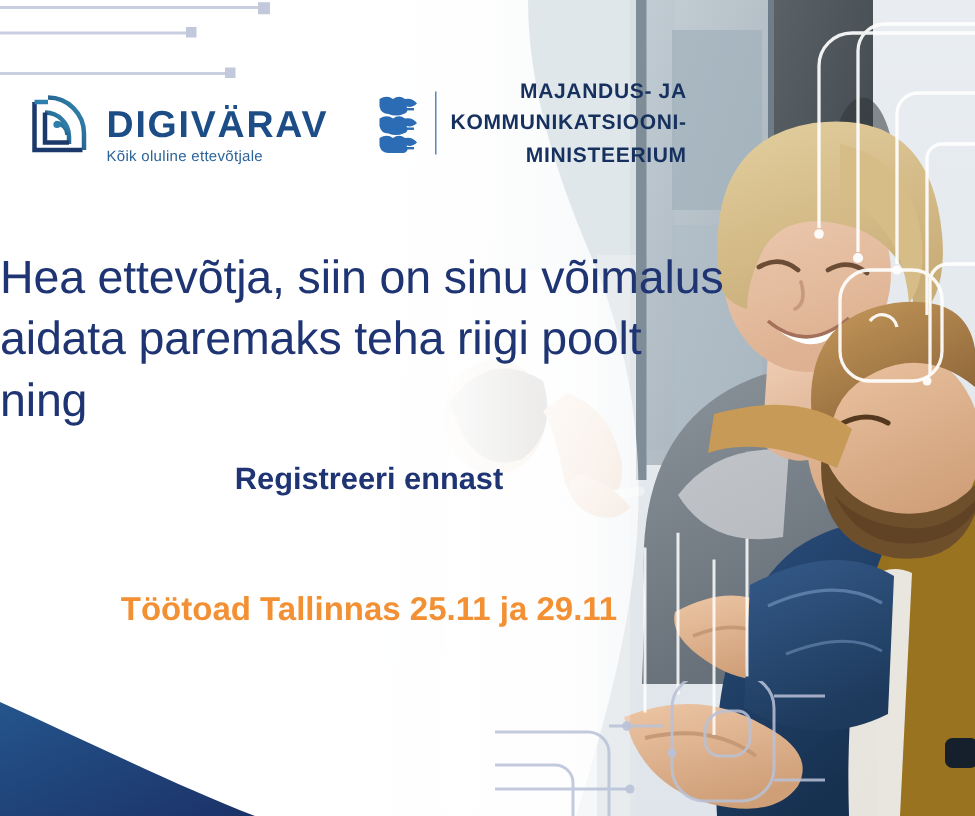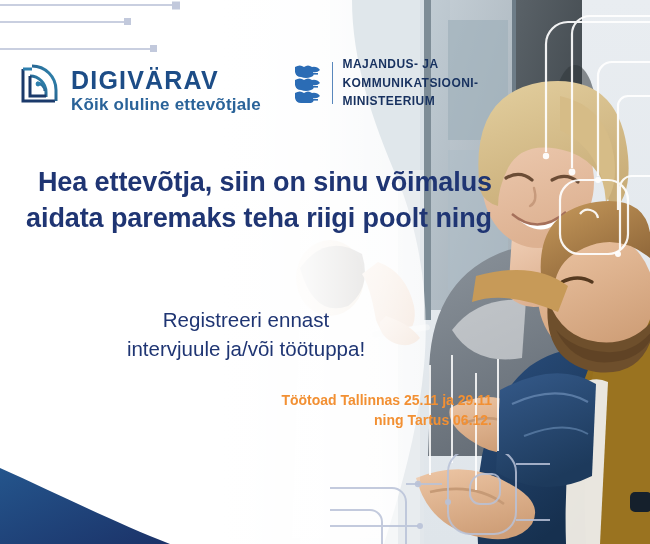--- a/index.html
+++ b/index.html
@@ -41,59 +41,60 @@
     z-index:30;
   }
   .brand{ display:flex; align-items:center; gap:9px; }
   .brand-mark{ width:44px; height:46px; flex:0 0 auto; }
   .brand-text{ display:flex; flex-direction:column; justify-content:center; }
   .brand-title{
     font-size:25px; font-weight:700; letter-spacing:1.2px;
     color:#1d4d87; line-height:1.05;margin-top:17px;
   }
   .brand-tagline{
-    font-size:17px; font-weight:700; letter-spacing:.2px;
+    font-size:10px; font-weight:400; letter-spacing:.2px;
     color:#2a6399; line-height:1.2; margin-top:2px;
   }
 
   .ministry{
     display:flex; align-items:center; gap:9px; margin-left:32px;
   }
   .ministry-arms{ width:30px; height:40px; flex:0 0 auto; }
   .ministry-rule{
     width:1.5px; height:42px; background:#3b72b0; opacity:.85; flex:0 0 auto;
   }
   .ministry-text{
-    font-size:12px; font-weight:700; letter-spacing:.45px;
+    font-size:14px; font-weight:700; letter-spacing:.45px;
     color:#17315f; line-height:1.52; text-transform:uppercase;
     white-space:nowrap;
+    text-align:right;
   }
 
   
   .copy{ position:absolute; left:0; top:0; width:492px; z-index:25; }
 
   .headline{
     position:absolute; top:165px; left:0; width:492px;
-    text-align:right; color:#1f3573;
-    font-size:27px; font-weight:700; line-height:1.32;
+    text-align:left; color:#1f3573;
+    font-size:31px; font-weight:400; line-height:1.32;
     letter-spacing:-.1px;
   }
   .headline span{ display:block; }
 
   .subhead{
     position:absolute; top:305px; left:0; width:492px;
     text-align:center; color:#1f3573;
-    font-size:20.5px; font-weight:400; line-height:1.42;
+    font-size:20.5px; font-weight:700; line-height:1.42;
   }
   .subhead span{ display:block; }
 
   .dates{
     position:absolute; top:390px; left:0; width:492px;
-    text-align:right; color:#f29033;
-    font-size:14px; font-weight:700; line-height:1.45;
+    text-align:center; color:#f29033;
+    font-size:22px; font-weight:700; line-height:1.45;
   }
   .dates span{ display:block; }
 </style>
 </head>
 <body>
 
 <div id="banner">
 
   <div class="photo-layer">
     <svg class="photo-svg" viewBox="0 0 650 544" preserveAspectRatio="none" aria-hidden="true">
@@ -364,23 +365,21 @@
 
   <div class="copy">
 
     <div class="headline">
       <span>Hea ettevõtja, siin on sinu võimalus</span>
       <span>aidata paremaks teha riigi poolt ning</span>
     </div>
 
     <div class="subhead">
       <span>Registreeri ennast</span>
-      <span>intervjuule ja/või töötuppa!</span>
     </div>
 
     <div class="dates">
       <span>Töötoad Tallinnas 25.11 ja 29.11</span>
-      <span>ning Tartus 06.12.</span>
     </div>
 
   </div>
 
 </div>
 
 </body></html>

